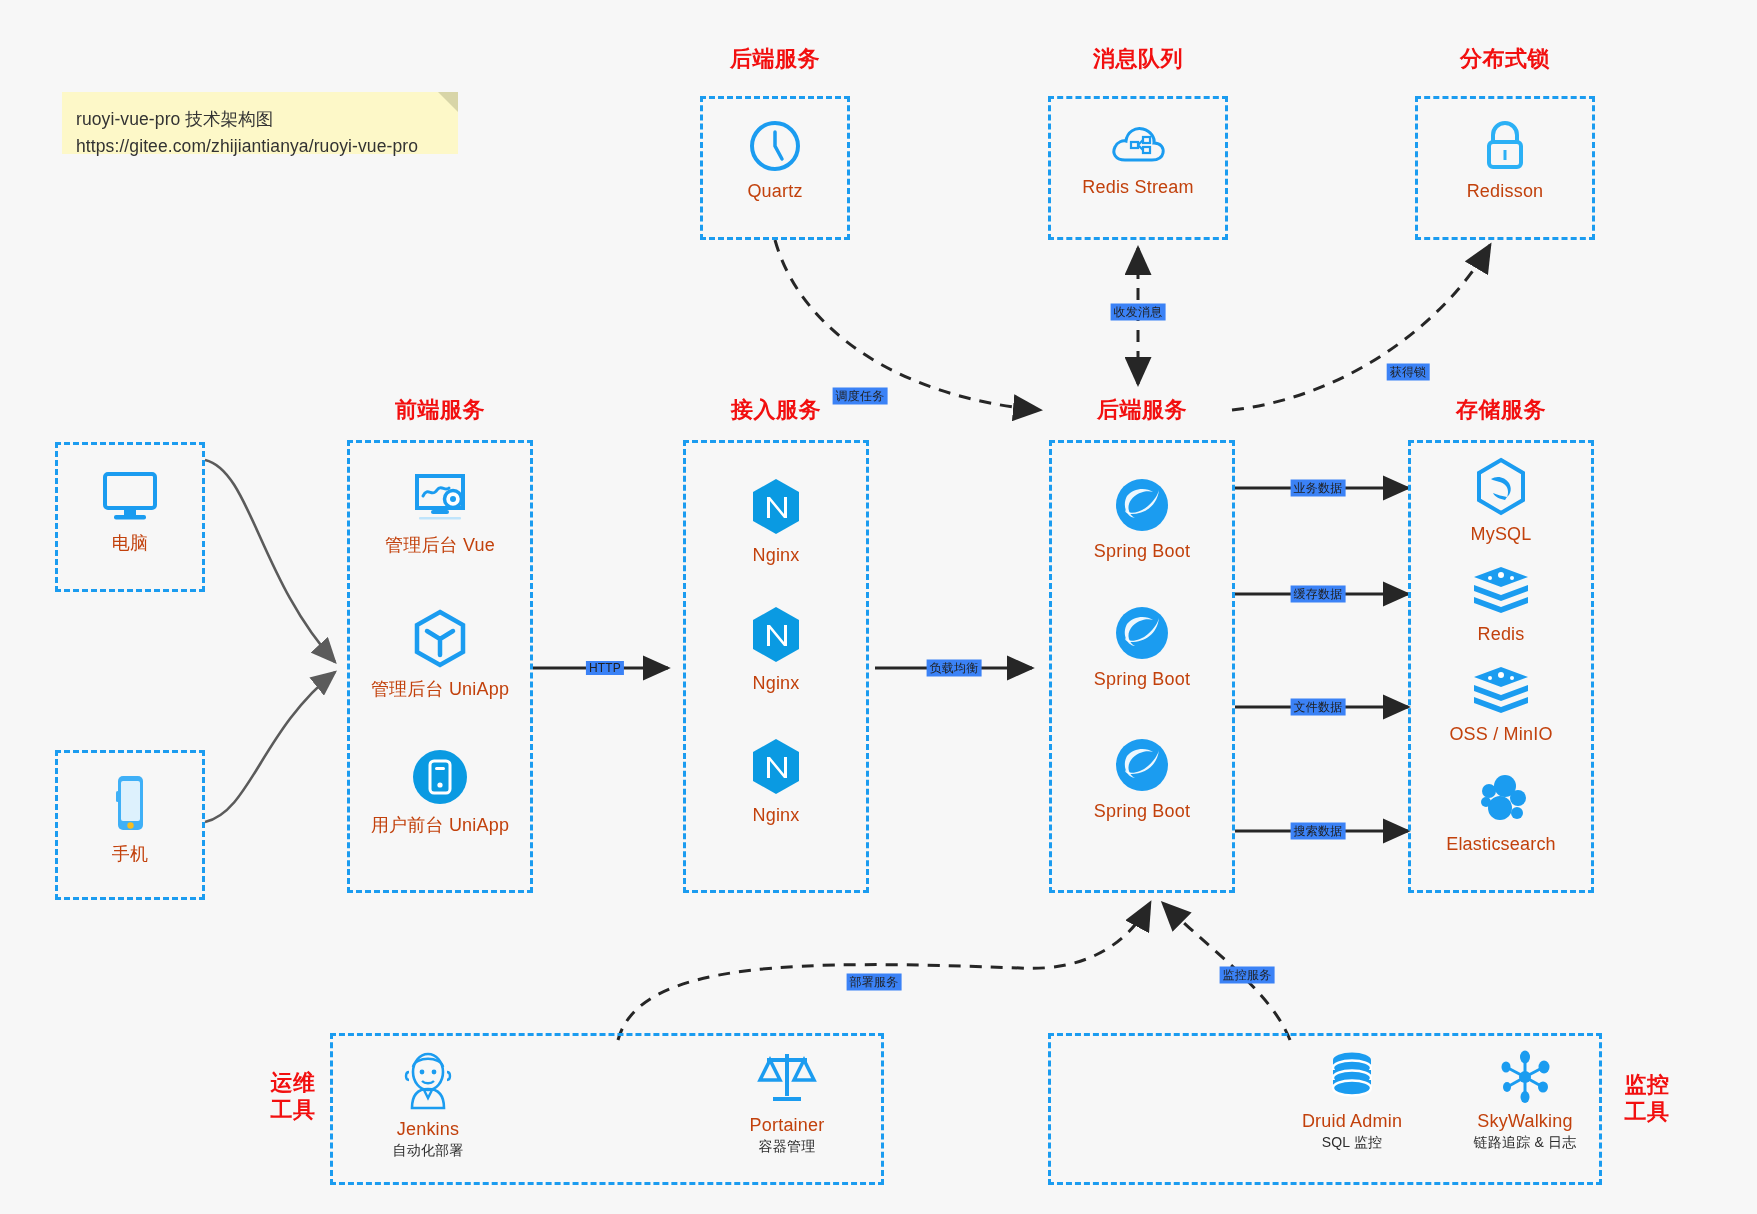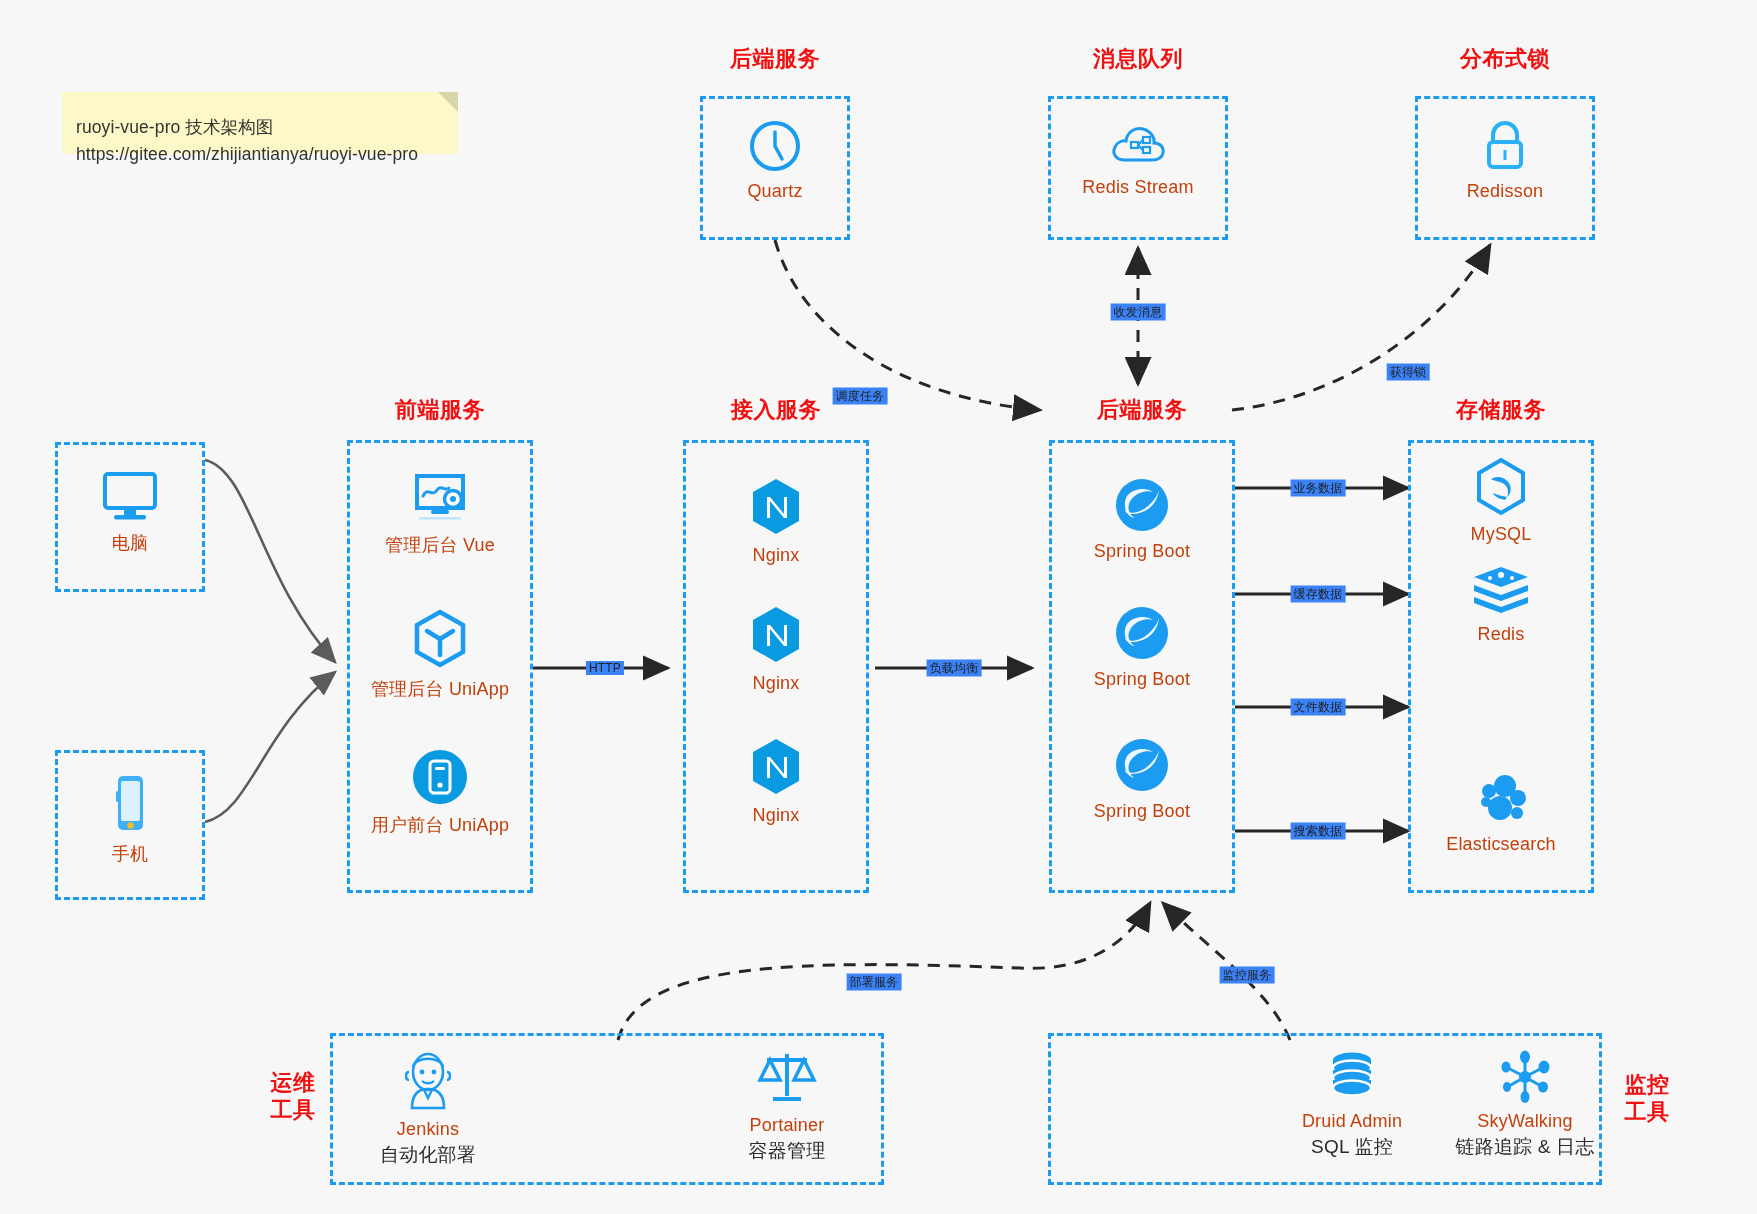--- a/index.html
+++ b/index.html
@@ -25,21 +25,21 @@
     pointer-events: none;
   }
 
   
   .note {
     position: absolute;
     left: 62px; top: 92px;
     width: 396px; height: 62px;
     background: #fdf8c8;
     box-sizing: border-box;
-    padding: 22px 14px 0 14px;
+    padding: 14px 14px 0 14px;
     font-size: 17.5px;
     color: #333;
     line-height: 1.55;
     letter-spacing: .1px;
   }
   .note .corner {
     position: absolute;
     right: 0; top: 0;
     width: 0; height: 0;
     border-left: 20px solid transparent;
@@ -81,21 +81,21 @@
     line-height: 0;
   }
   .node .cap {
     font-size: 18px;
     color: #c2410c;
     margin-top: 7px;
     white-space: nowrap;
     letter-spacing: .2px;
   }
   .node .cap2 {
-    font-size: 19px;
+    font-size: 14px;
     color: #2b2b2b;
     white-space: nowrap;
     letter-spacing: .2px;
     margin-top: 2px;
   }
 
   
   .elabel {
     position: absolute;
     background: #3b82f6;
@@ -360,20 +360,33 @@
         <path d="M3,20 L30,30 L57,20 L57,26 L30,36 L3,26 Z" fill="#1b9cf0"></path>
         <path d="M3,32 L30,42 L57,32 L57,38 L30,48 L3,38 Z" fill="#1b9cf0"></path>
         <circle cx="30" cy="10" r="3" fill="#fff"></circle>
         <circle cx="19" cy="13" r="2" fill="#fff"></circle>
         <circle cx="41" cy="13" r="2" fill="#fff"></circle>
       </svg>
     </span>
     <span class="cap">Redis</span>
   </div>
 
+  <div class="node" style="left:1408px; top:665px; width:186px;">
+    <span class="ico">
+      <svg width="60" height="52" viewBox="0 0 60 52">
+        <path d="M30,2 L57,12 L30,22 L3,12 Z" fill="#1b9cf0"></path>
+        <path d="M3,20 L30,30 L57,20 L57,26 L30,36 L3,26 Z" fill="#1b9cf0"></path>
+        <path d="M3,32 L30,42 L57,32 L57,38 L30,48 L3,38 Z" fill="#1b9cf0"></path>
+        <circle cx="30" cy="10" r="3" fill="#fff"></circle>
+        <circle cx="19" cy="13" r="2" fill="#fff"></circle>
+        <circle cx="41" cy="13" r="2" fill="#fff"></circle>
+      </svg>
+    </span>
+    <span class="cap">OSS / MinIO</span>
+  </div>
 
   <div class="node" style="left:1408px; top:771px; width:186px;">
     <span class="ico">
       <svg width="58" height="56" viewBox="0 0 58 56">
         <circle cx="33" cy="15" r="11" fill="#1b9cf0"></circle>
         <circle cx="17" cy="20" r="7" fill="#1b9cf0"></circle>
         <circle cx="46" cy="27" r="8" fill="#1b9cf0"></circle>
         <circle cx="28" cy="37" r="12" fill="#1b9cf0"></circle>
         <circle cx="45" cy="42" r="6" fill="#1b9cf0"></circle>
         <circle cx="14" cy="31" r="5" fill="#1b9cf0"></circle>

